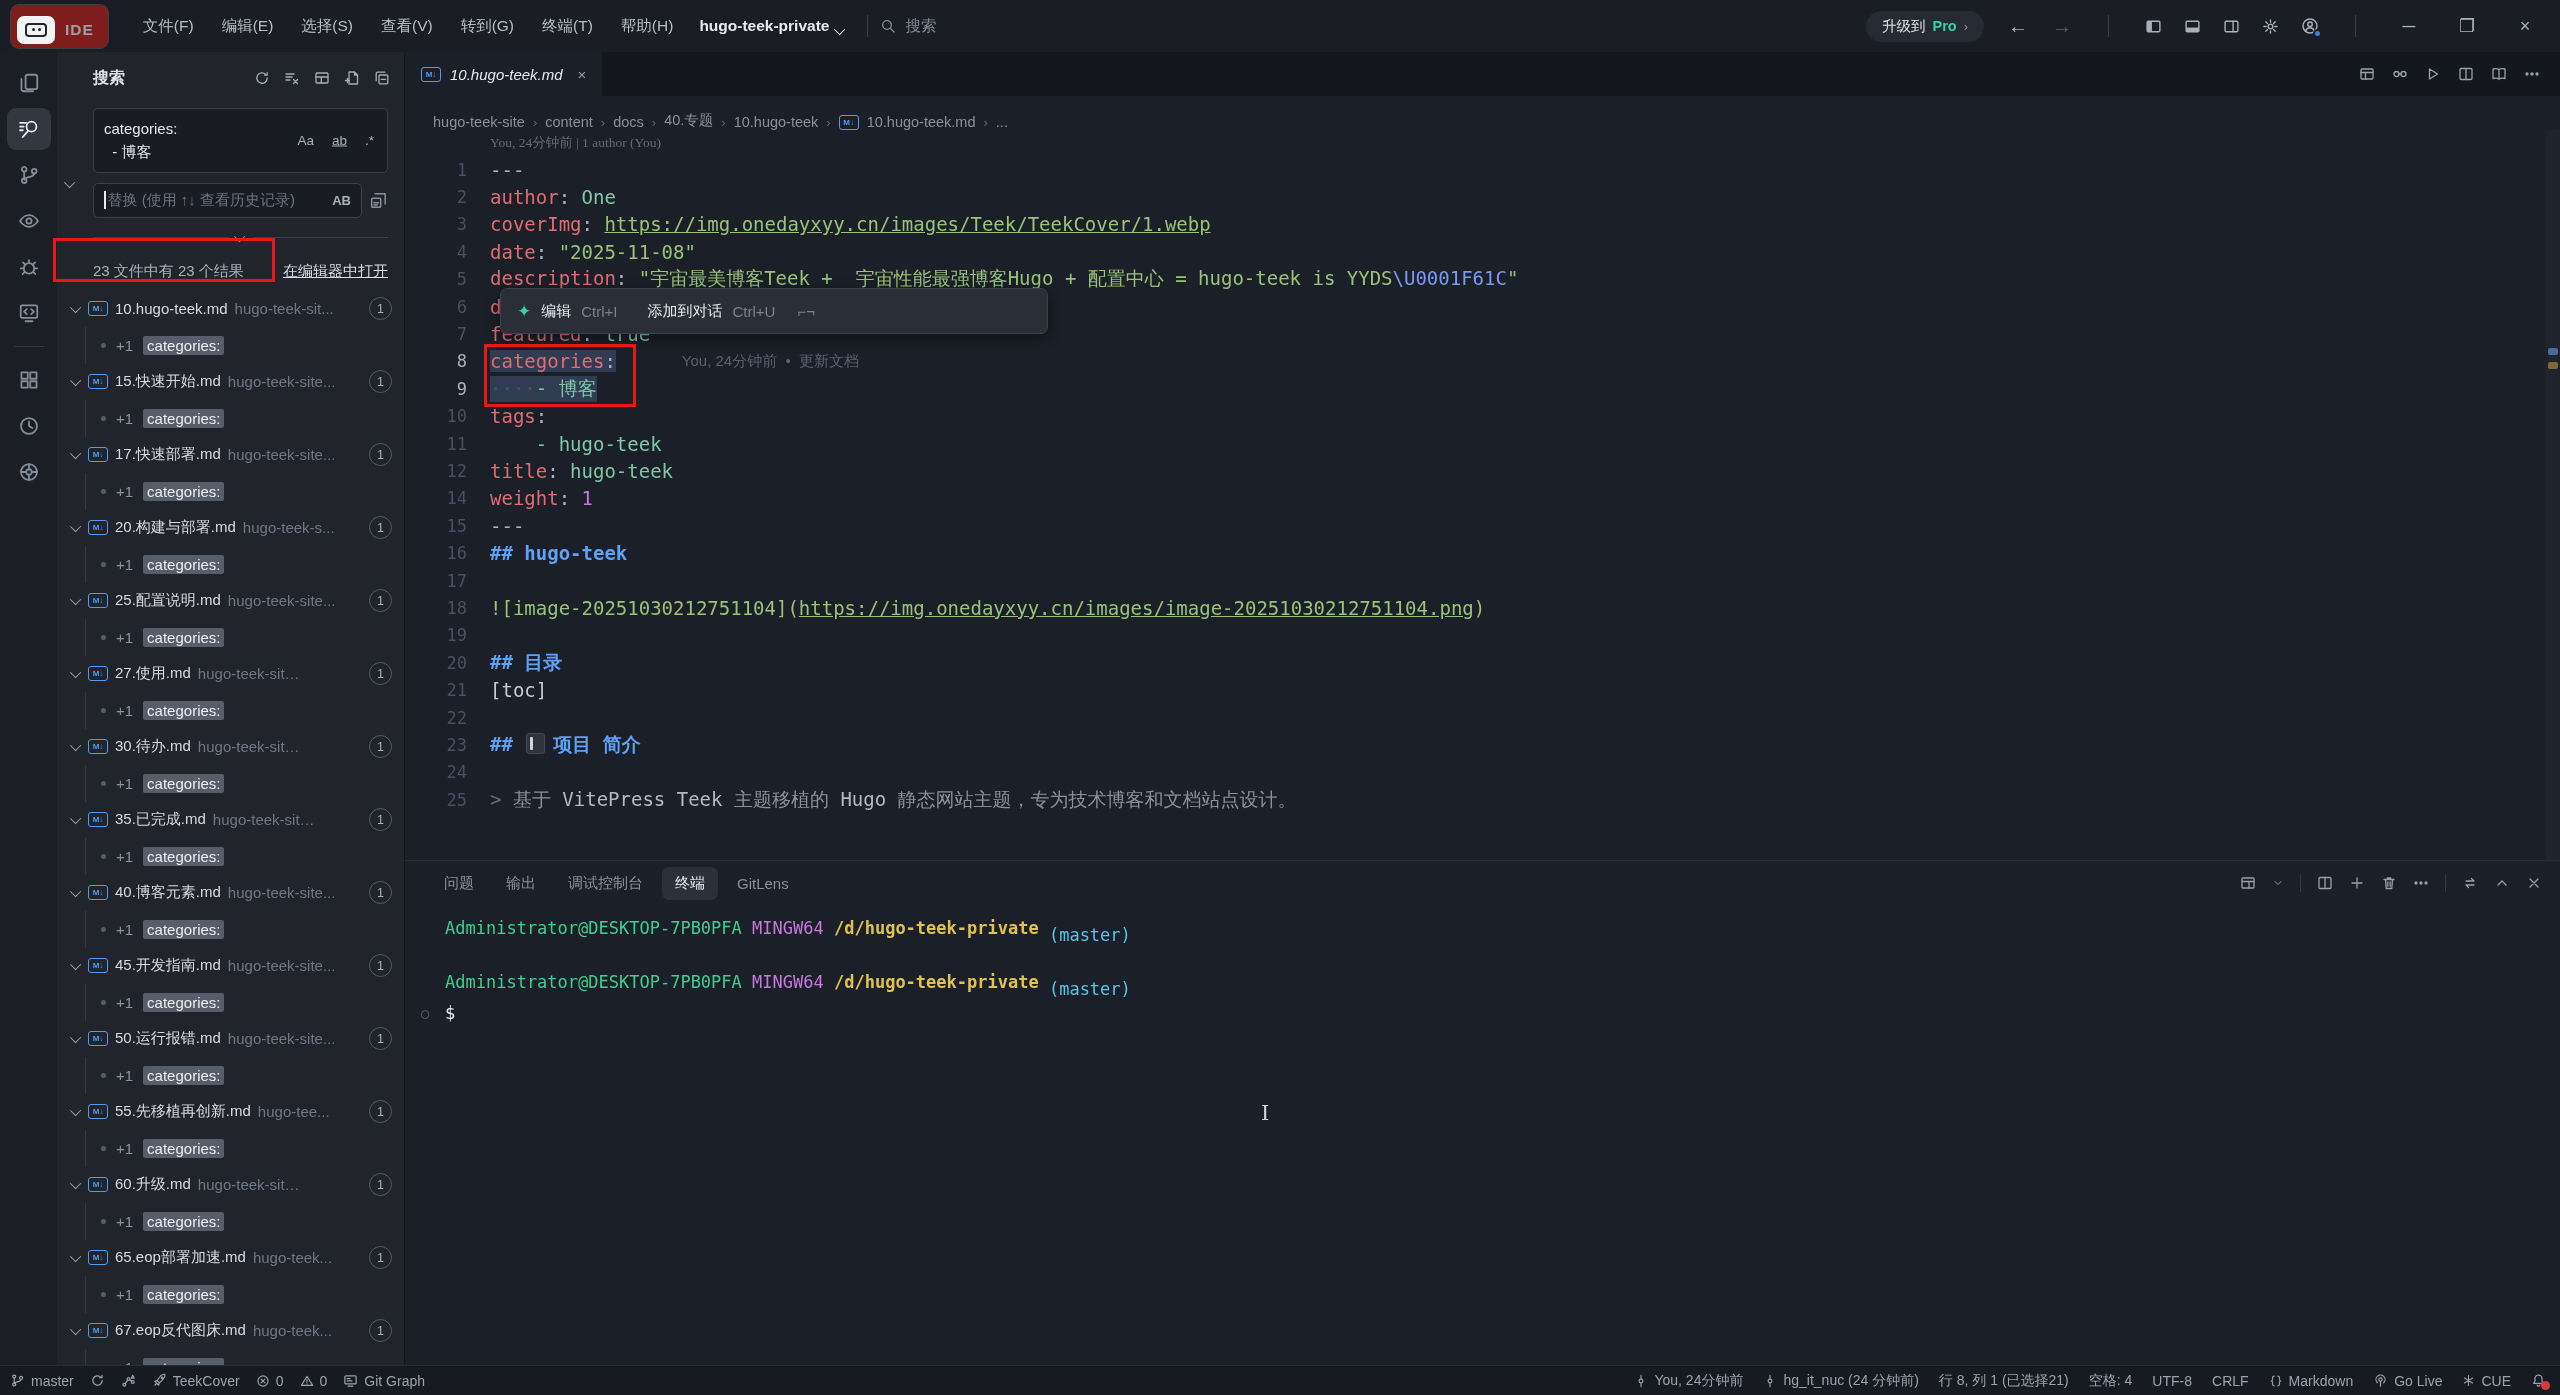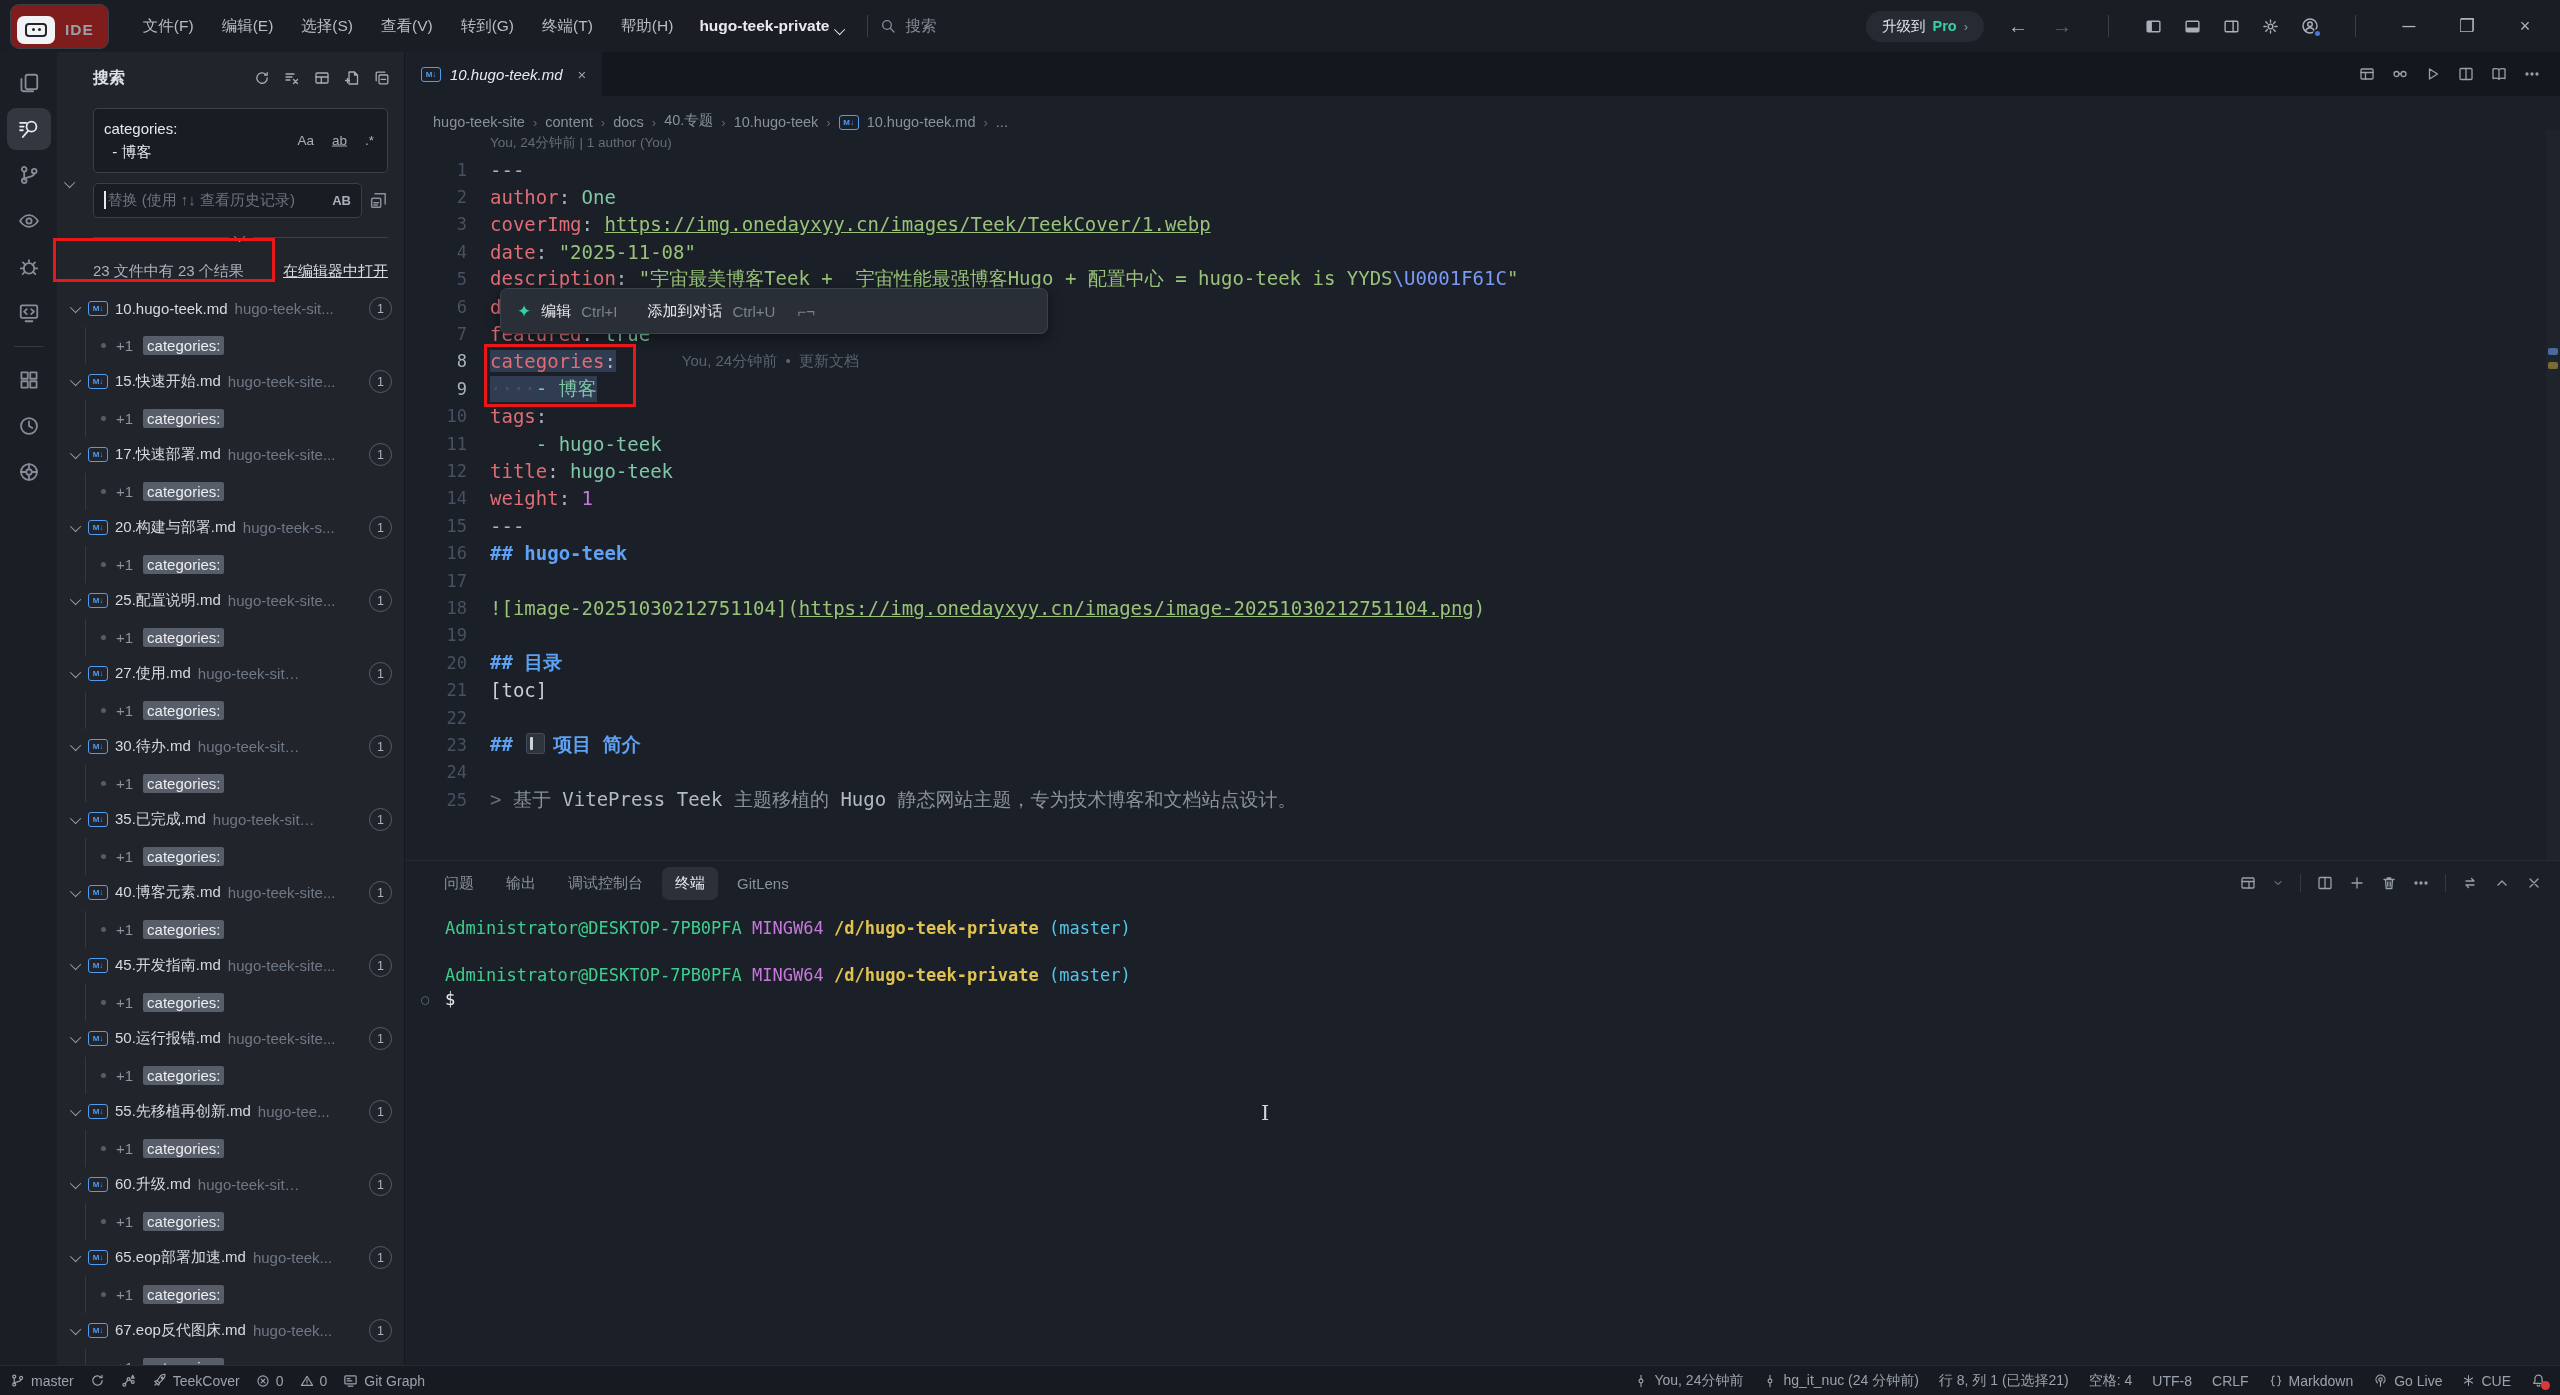--- a/index.html
+++ b/index.html
@@ -78,21 +78,21 @@
   .editor{flex:1;display:flex;flex-direction:column;min-width:0;background:#1b1f27;}
   .tabbar{height:44px;flex:0 0 44px;background:#14171d;display:flex;align-items:stretch;}
   .tab{display:flex;align-items:center;gap:9px;background:#1b1f27;padding:0 16px;font-size:15px;color:#e8eaee;}
   .tab .name{font-style:italic;}
   .tab .close{color:#9aa0a8;font-size:15px;margin-left:6px;}
   .tab-actions{margin-left:auto;display:flex;align-items:center;gap:17px;padding-right:20px;color:#9aa0a8;}
   .breadcrumbs{height:34px;flex:0 0 34px;display:flex;align-items:flex-end;gap:8px;padding-left:28px;font-size:14.5px;color:#8a919d;white-space:nowrap;}
   .breadcrumbs .sep{color:#5f6670;font-size:13px;}
   .crumb-md{display:inline-flex;}
   .codewrap{position:relative;flex:1;min-height:0;overflow:hidden;font-family:"DejaVu Sans Mono","Liberation Mono",monospace;font-size:19px;}
-  .blame-head{height:26px;padding-left:85px;color:#646c78;font-size:13.5px;display:flex;align-items:center;font-family:Liberation Sans, sans-serif;}
+  .blame-head{height:26px;padding-left:85px;color:#646c78;font-size:13.5px;display:flex;align-items:center;font-family:Liberation Serif, serif;}
   .cline{height:27.4px;display:flex;align-items:center;white-space:pre;}
   .lnum{width:62px;flex:0 0 62px;text-align:right;color:#495061;font-size:17px;padding-right:0;}
   .ltext{padding-left:23px;display:flex;align-items:center;}
   .cline.cur .lnum{color:#aab4c0;}
   .selbg{background:rgba(96,128,178,.30);}
   .inline-blame{color:#5a6170;font-size:15px;margin-left:66px;font-family:"Liberation Sans",sans-serif;}
   .seg-key{color:#e06c75;} .seg-pun{color:#abb2bf;} .seg-val{color:#7fc8a6;}
   .seg-str{color:#98c379;} .seg-link{color:#98c379;text-decoration:underline;}
   .seg-esc{color:#7a9af5;} .seg-head{color:#5da2f5;font-weight:bold;}
   .seg-ws{color:#4a5160;} .seg-num{color:#c678dd;} .seg-green{color:#98c379;}
@@ -113,21 +113,21 @@
   .panel{height:505px;flex:0 0 505px;border-top:1px solid #272b33;display:flex;flex-direction:column;background:#1b1f27;position:relative;}
   .panel-header{height:44px;flex:0 0 44px;display:flex;align-items:center;padding:0 18px 0 26px;font-size:15px;color:#8a919c;}
   .ptab{padding:7px 13px;border-radius:7px;margin-right:6px;white-space:nowrap;}
   .ptab.active{background:#2b3039;color:#e8eaee;}
   .panel-actions{margin-left:auto;display:flex;align-items:center;gap:16px;color:#9aa0a8;}
   .panel-actions .grp-sep{width:1px;height:18px;background:#333842;}
   .terminal{flex:1;padding:12px 0 0 14px;font-family:"DejaVu Sans Mono","Liberation Mono",monospace;font-size:17px;line-height:23.5px;position:relative;}
   .tline{white-space:pre;display:flex;}
   .tgutter{width:26px;flex:0 0 26px;color:#5a626e;text-align:left;padding-left:2px;font-size:14px;}
   .tgreen{color:#3ecf8e;} .tmag{color:#c678dd;} .tyel{color:#dfc24f;font-weight:bold;}
-  .tcyan{color:#56c6e8;} .tw{color:#e8eaee;} .tp{color:#c8cdd4;}
+  .tcyan{color:#56c6e8;margin-top:7px;} .tw{color:#e8eaee;} .tp{color:#c8cdd4;}
   .ibeam{position:absolute;color:#cfd4da;font-family:"DejaVu Serif",serif;font-size:21px;z-index:25;}
 
   
   .statusbar{height:30px;flex:0 0 30px;background:#171a20;border-top:1px solid #262a31;display:flex;align-items:center;font-size:14px;color:#9aa3ad;padding:0 14px 0 10px;}
   .st-item{display:flex;align-items:center;gap:6px;margin-right:16px;white-space:nowrap;}
   .st-right{margin-left:auto;display:flex;align-items:center;}
   .st-right .st-item{margin-right:0;margin-left:20px;}
   .bell-wrap{position:relative;display:flex;}
   .bell-dot{position:absolute;right:-4px;bottom:-2px;width:9px;height:9px;border-radius:50%;background:#d83a3a;}
   svg.ic{display:block;}

